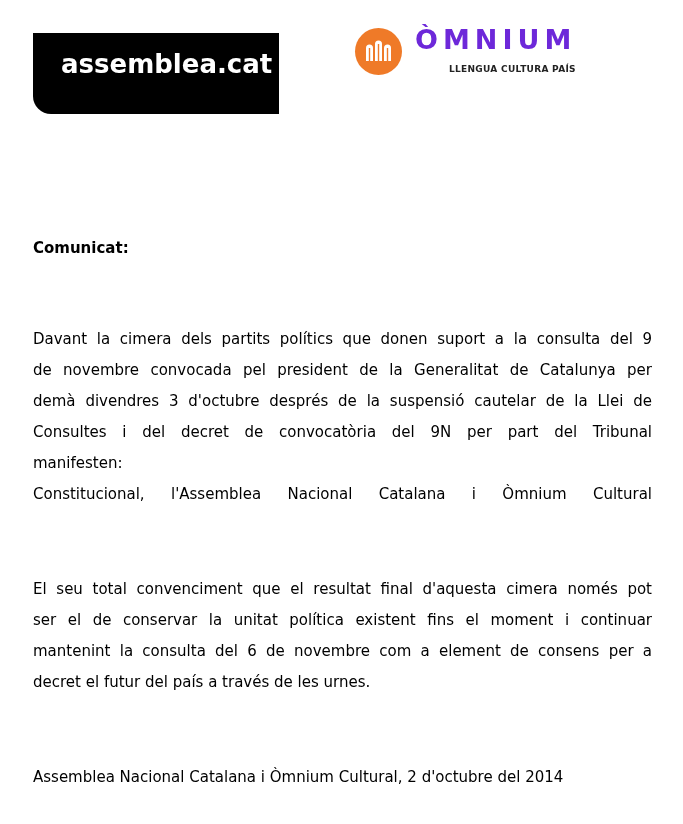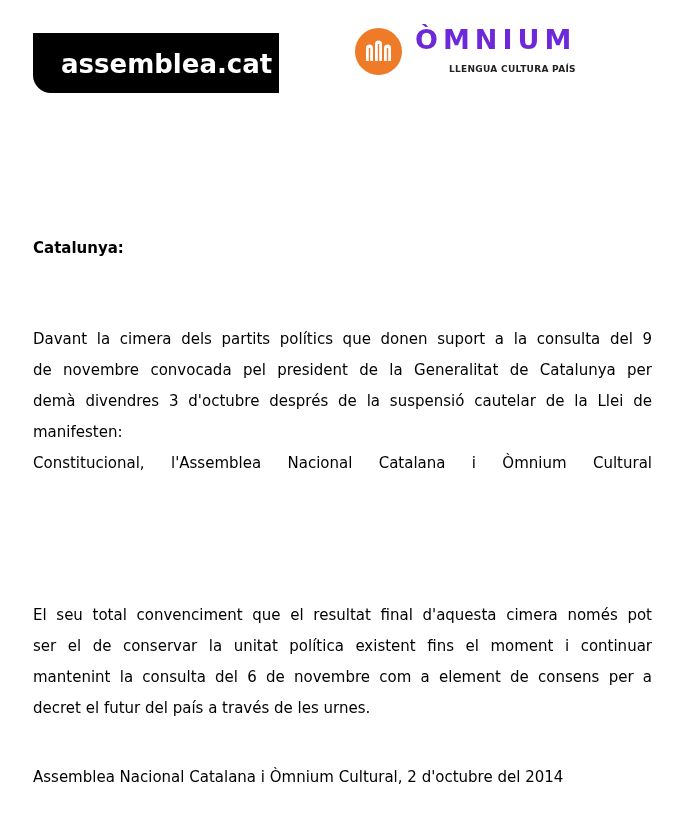--- a/index.html
+++ b/index.html
@@ -13,21 +13,21 @@
       position: relative;
       overflow: hidden;
       font-family: "DejaVu Sans", sans-serif;
       color: #000000;
     }
     .logo-assemblea {
       position: absolute;
       left: 33px;
       top: 33px;
       width: 246px;
-      height: 60px;
+      height: 81px;
       background: #000000;
       border-bottom-left-radius: 18px;
     }
     .logo-assemblea-text {
       position: absolute;
       left: 28px;
       top: 16px;
       font-family: "DejaVu Sans", sans-serif;
       font-weight: bold;
       font-size: 26px;
@@ -88,21 +88,20 @@
       top: 233px;
       font-weight: bold;
     }
     .para1 {
       top: 324px;
       text-align: justify;
     }
     .para2 {
       top: 574px;
       text-align: justify;
-      margin-top: 26px;
     }
     .signature {
       top: 762px;
     }
     .line {
       display: block;
       text-align: justify;
       text-align-last: justify;
       white-space: nowrap;
     }
@@ -129,26 +128,27 @@
         <rect x="13.8" y="20" width="1.4" height="13"></rect>
         <rect x="22.8" y="16" width="1.4" height="17"></rect>
         <rect x="31.8" y="20" width="1.4" height="13"></rect>
       </g>
     </svg>
   </div>
   <span class="omnium-name">ÒMNIUM</span>
   <span class="omnium-tagline">LLENGUA CULTURA PAÍS</span>
 </div>
 
-<div class="doc-body heading">Catalunya:</div>
+<div class="doc-body heading">Comunicat:</div>
 
 <div class="doc-body para1">
   <span class="line">Davant la cimera dels partits polítics que donen suport a la consulta del 9</span>
   <span class="line">de novembre convocada pel president de la Generalitat de Catalunya per</span>
   <span class="line">demà divendres 3 d'octubre després de la suspensió cautelar de la Llei de</span>
+  <span class="line">Consultes i del decret de convocatòria del 9N per part del Tribunal</span>
   <span class="line last">manifesten:</span>
   <span class="line">Constitucional, l'Assemblea Nacional Catalana i Òmnium Cultural</span>
 </div>
 
 <div class="doc-body para2">
   <span class="line">El seu total convenciment que el resultat final d'aquesta cimera només pot</span>
   <span class="line">ser el de conservar la unitat política existent fins el moment i continuar</span>
   <span class="line">mantenint la consulta del 6 de novembre com a element de consens per a</span>
   <span class="line last">decret el futur del país a través de les urnes.</span>
 </div>

